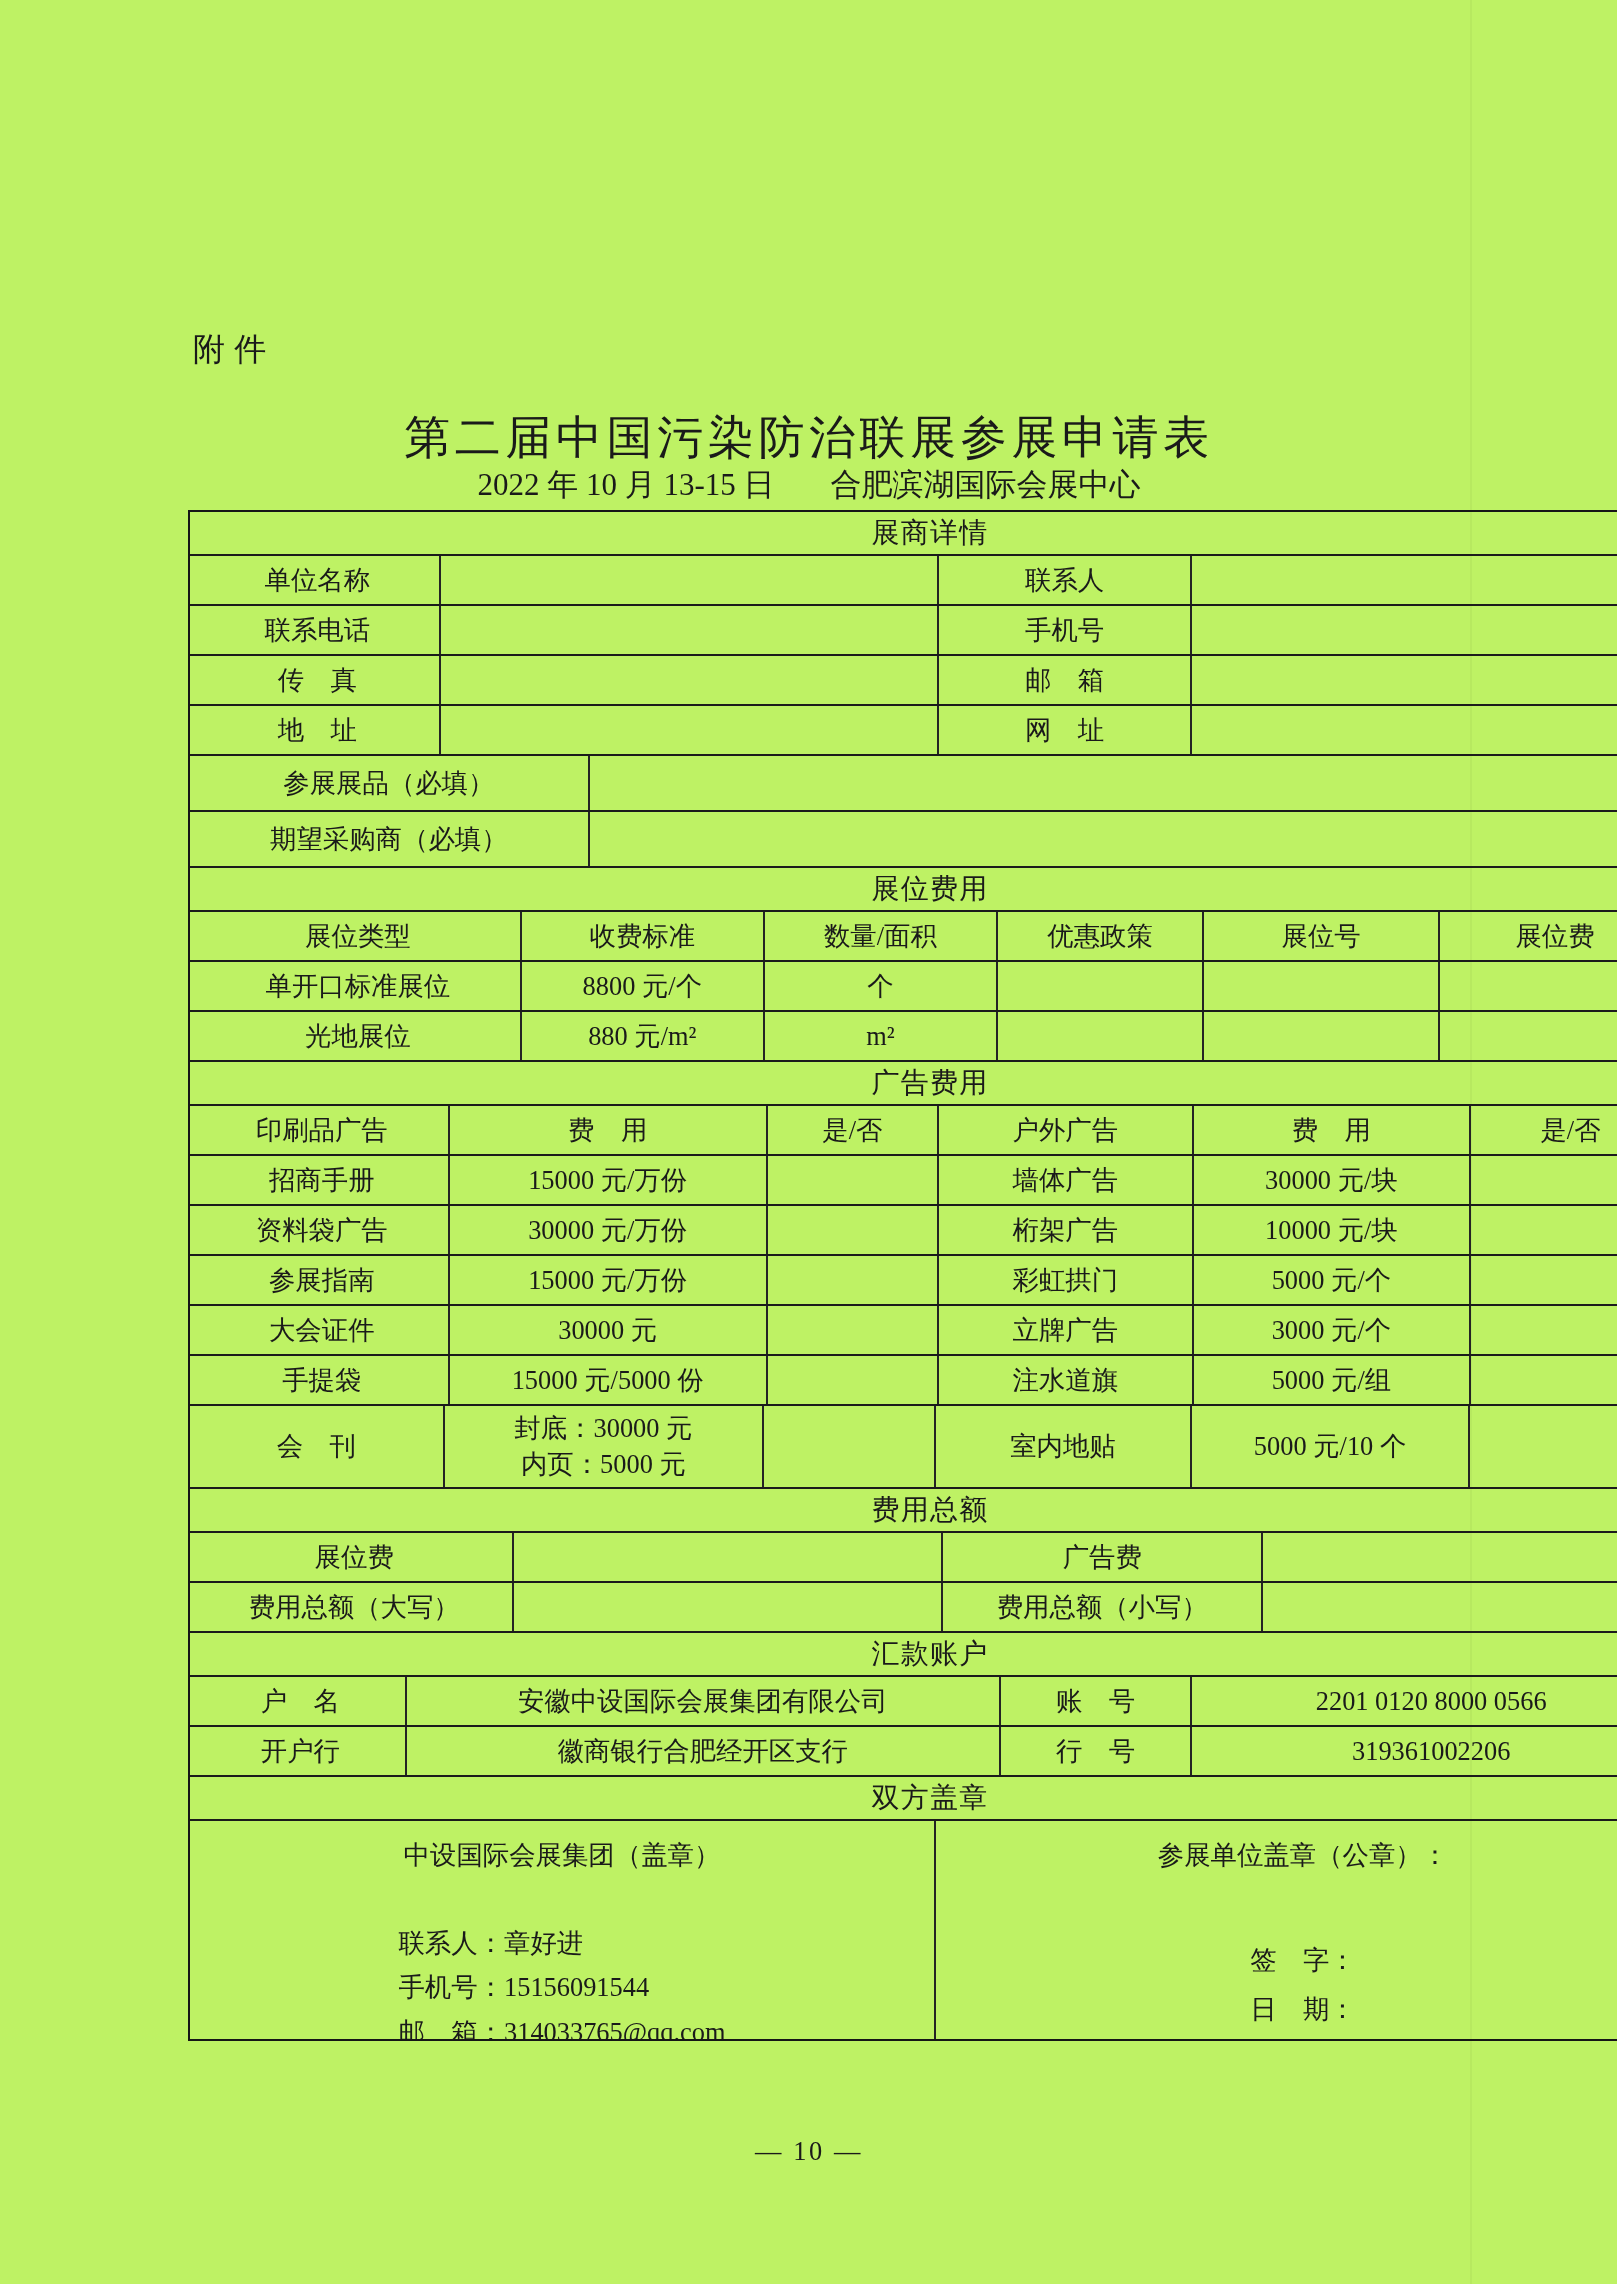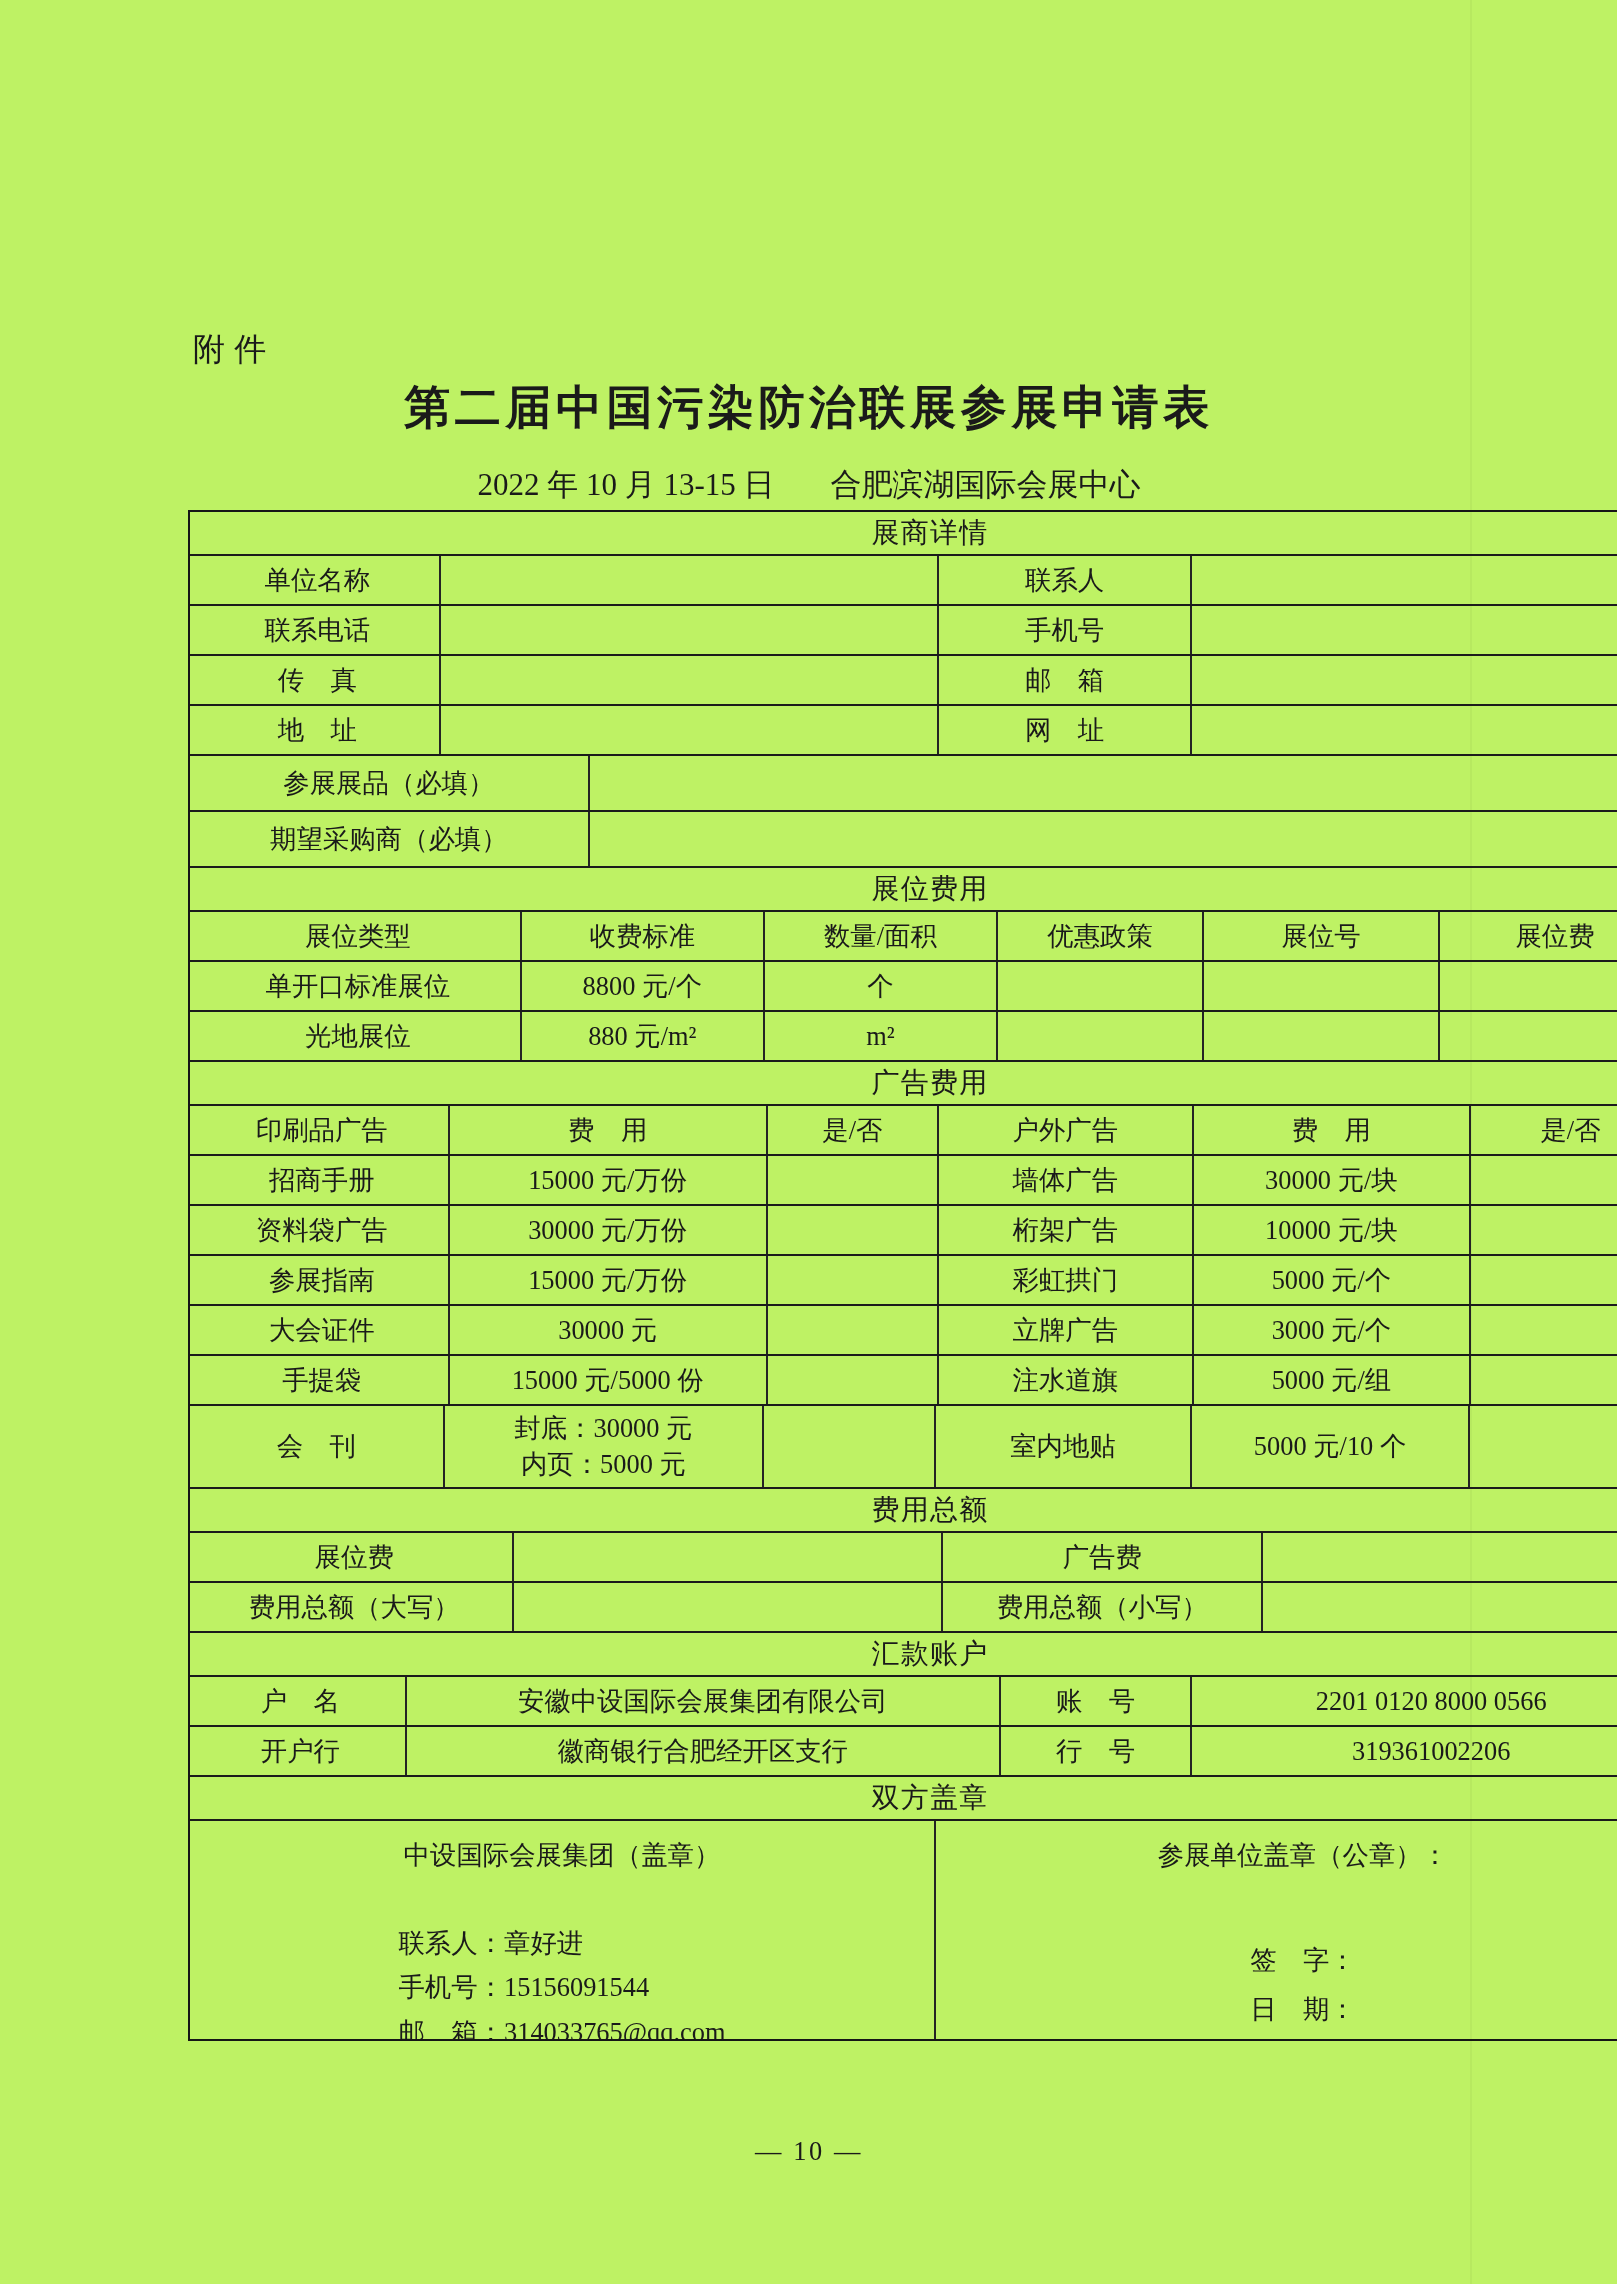--- a/index.html
+++ b/index.html
@@ -13,24 +13,24 @@
   }
   .scan-seam{
     position:absolute;top:0;left:1470px;width:2px;height:2284px;
     background:rgba(0,0,0,0.035);
   }
   .attachment{
     position:absolute;left:193px;top:328px;
     font-size:32px;letter-spacing:9.3px;
   }
   .title{
-    position:absolute;left:0;top:377px;width:100%;
+    position:absolute;left:0;top:407px;width:100%;
     text-align:center;margin:0;
     font-family:"Liberation Sans","DejaVu Sans",sans-serif;
-    font-weight:700;font-size:46px;letter-spacing:4.6px;
+    font-weight:400;font-size:46px;letter-spacing:4.6px;
   }
   .subtitle{
     position:absolute;left:0;top:464px;width:100%;
     text-align:center;font-size:31px;
   }
   .subtitle .venue{margin-left:56px;}
   .form-table{
     position:absolute;left:188px;top:510px;width:1484px;
     border:2.6px solid #161616;
     box-sizing:border-box;

